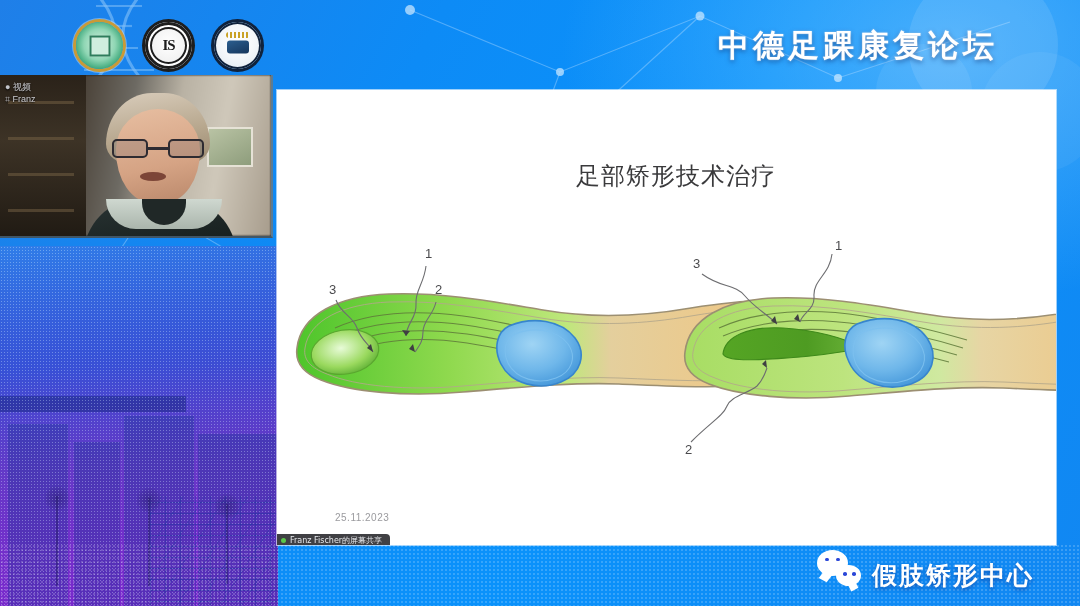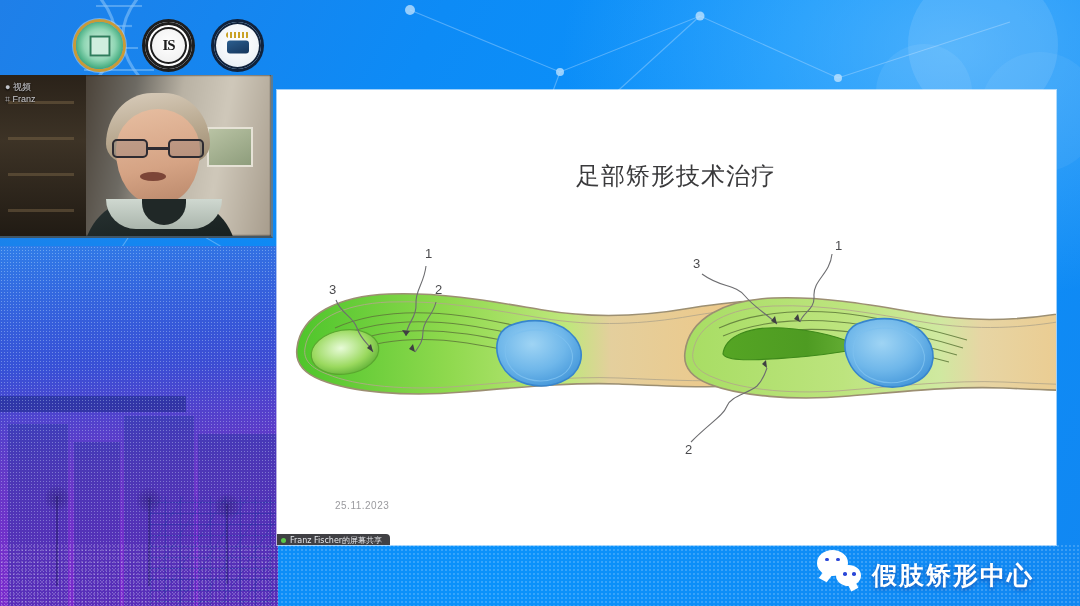--- a/index.html
+++ b/index.html
@@ -143,21 +143,21 @@
   
   .slide{
     position:absolute; left:277px; top:90px; width:779px; height:455px;
     background:#fff; z-index:4; overflow:hidden;
     box-shadow:0 0 0 1px rgba(255,255,255,.6);
   }
   .slide-title{ position:absolute; left:0; right:0; top:34px; text-align:center;
     font:400 26px "Liberation Sans",sans-serif; color:#3a3a3c; letter-spacing:.2px; }
   .slide-subtitle{ position:absolute; left:0; right:0; top:70px; text-align:center;
     font:400 24px "DejaVu Sans",sans-serif; color:#3a3a3c; letter-spacing:1px;margin-left:19px; }
-  .slide-date{ position:absolute; left:58px; bottom:34px;
+  .slide-date{ position:absolute; left:58px; bottom:22px;
     font:400 10px "Liberation Sans",sans-serif; color:#9a9a9e; letter-spacing:.5px; }
   .share-tag{
     position:absolute; left:-1px; bottom:-2px; height:13px; padding:0 8px 0 14px;
     display:flex; align-items:center; border-radius:0 4px 0 0;
     background:rgba(38,38,42,.88);
     font:8px "DejaVu Sans",sans-serif; color:#e6e8ec; white-space:nowrap;
   }
   .share-tag:before{ content:""; position:absolute; left:5px; top:4px; width:5px; height:5px;
     border-radius:50%; background:#59c94a; }
   .insole-wrap{ position:absolute; left:0; top:150px; width:779px; height:240px; }
@@ -245,20 +245,21 @@
   </div>
 
   <div class="halftone-band"></div>
 
   <div class="logos">
     <div class="logo logo-a"></div>
     <div class="logo logo-b"></div>
     <div class="logo logo-c"></div>
   </div>
 
+  <div class="forum-title">中德足踝康复论坛</div>
 
   <div class="video-panel">
     <div class="vid-bg"></div>
     <div class="vid-shelf">
       <i style="top:26px;"></i>
         <i style="top:62px;"></i>
         <i style="top:98px;"></i>
         <i style="top:134px;"></i>
     </div>
     <div class="vid-pic"></div>

